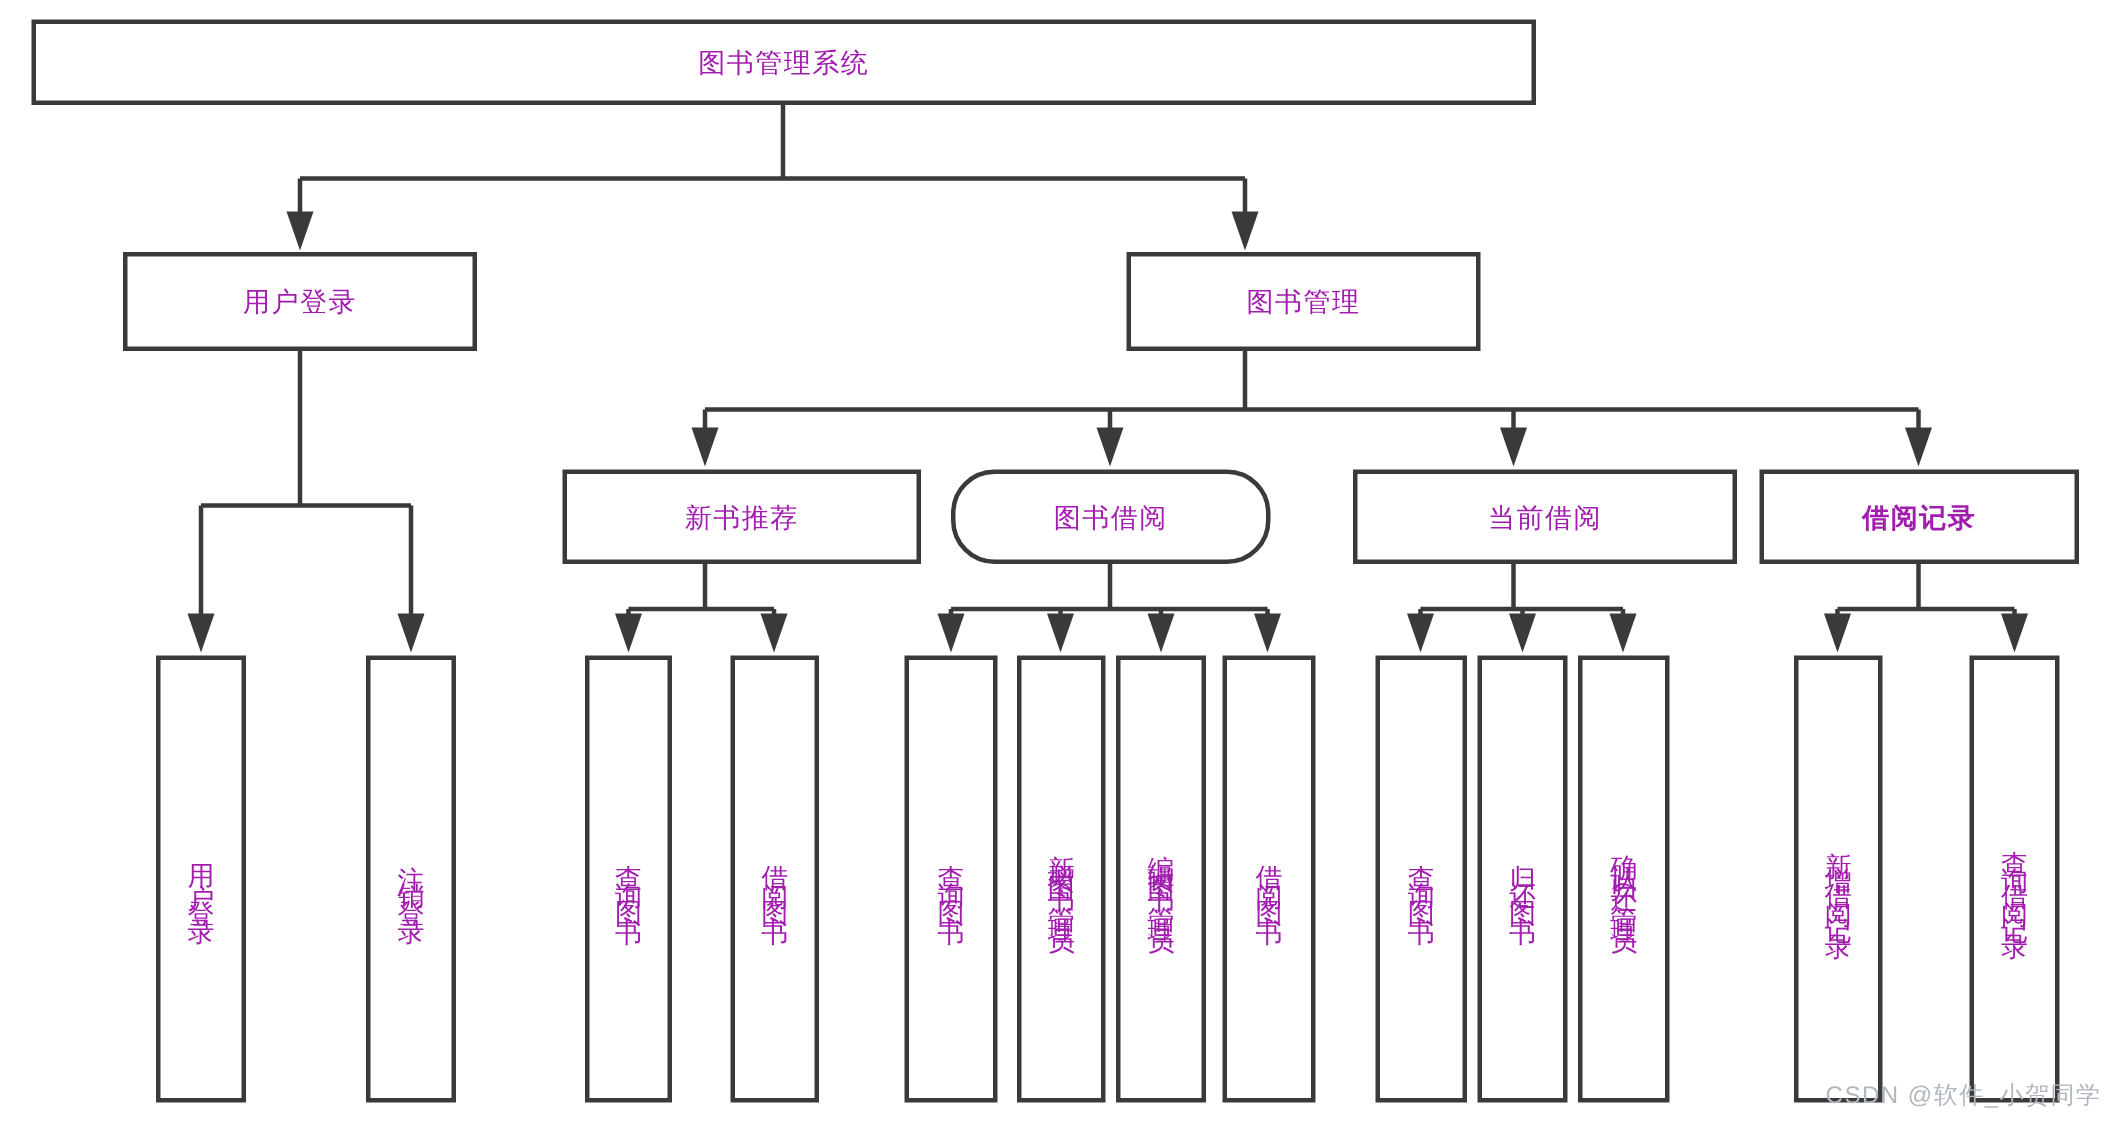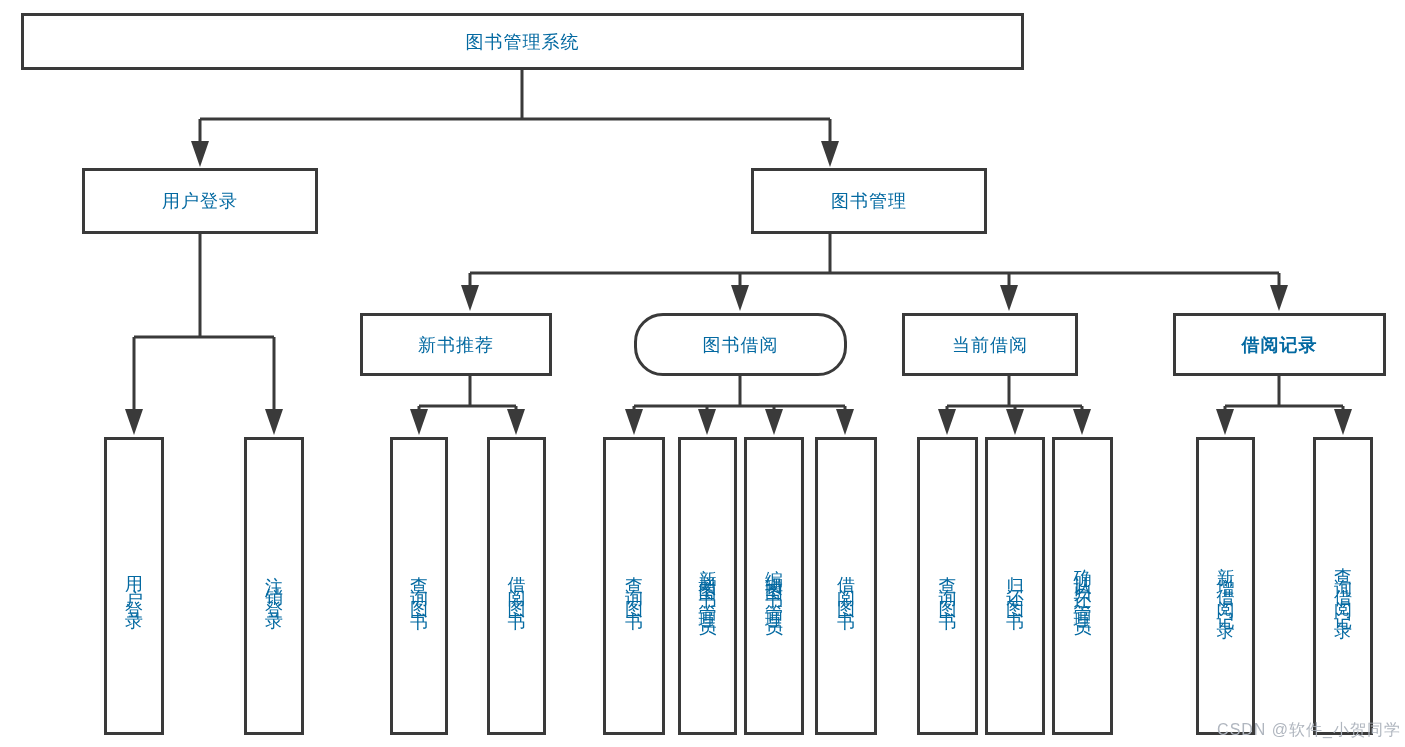--- a/index.html
+++ b/index.html
@@ -15,21 +15,21 @@
     position:absolute;
     left:0; top:0;
     width:1405px;
     height:747px;
   }
   .box{
     position:absolute;
     box-sizing:border-box;
     border:3px solid #3a3a3a;
     background:#ffffff;
-    color:#0369a1;
+    color:#a21caf;
     display:flex;
     align-items:center;
     justify-content:center;
     text-align:center;
   }
   .h{
     font-size:18px;
     letter-spacing:1px;
     white-space:nowrap;
   }
@@ -39,23 +39,23 @@
     font-size:18px;
     letter-spacing:12px;
     line-height:1;
   }
   .v.mid{letter-spacing:11px;}
   .v.long{letter-spacing:7px;}
   
   .root  {left:21px;  top:13px;  width:1003px; height:57px;}
   .login {left:82px;  top:168px; width:236px;  height:66px;}
   .manage{left:712px; top:168px; width:236px;  height:66px;margin-left:39px;}
-  .rec   {left:360px; top:313px; width:192px;  height:63px;}
+  .rec   {left:375px; top:313px; width:239px;  height:63px;}
   .bor   {left:634px; top:313px; width:213px;  height:63px;border-radius:29px;}
-  .cur   {left:902px; top:313px; width:176px;  height:63px;}
+  .cur   {left:902px; top:313px; width:256px;  height:63px;}
   .recd  {left:1173px;top:313px; width:213px;  height:63px;font-weight:bold;}
   
   .leaf{top:437px; height:298px;}
   .g1a{left:104px; width:60px;}
   .g1b{left:244px; width:60px;}
   .g2a{left:390px; width:58px;}
   .g2b{left:487px; width:59px;}
   .g3a{left:603px; width:62px;}
   .g3b{left:678px; width:59px;}
   .g3c{left:744px; width:60px;}

